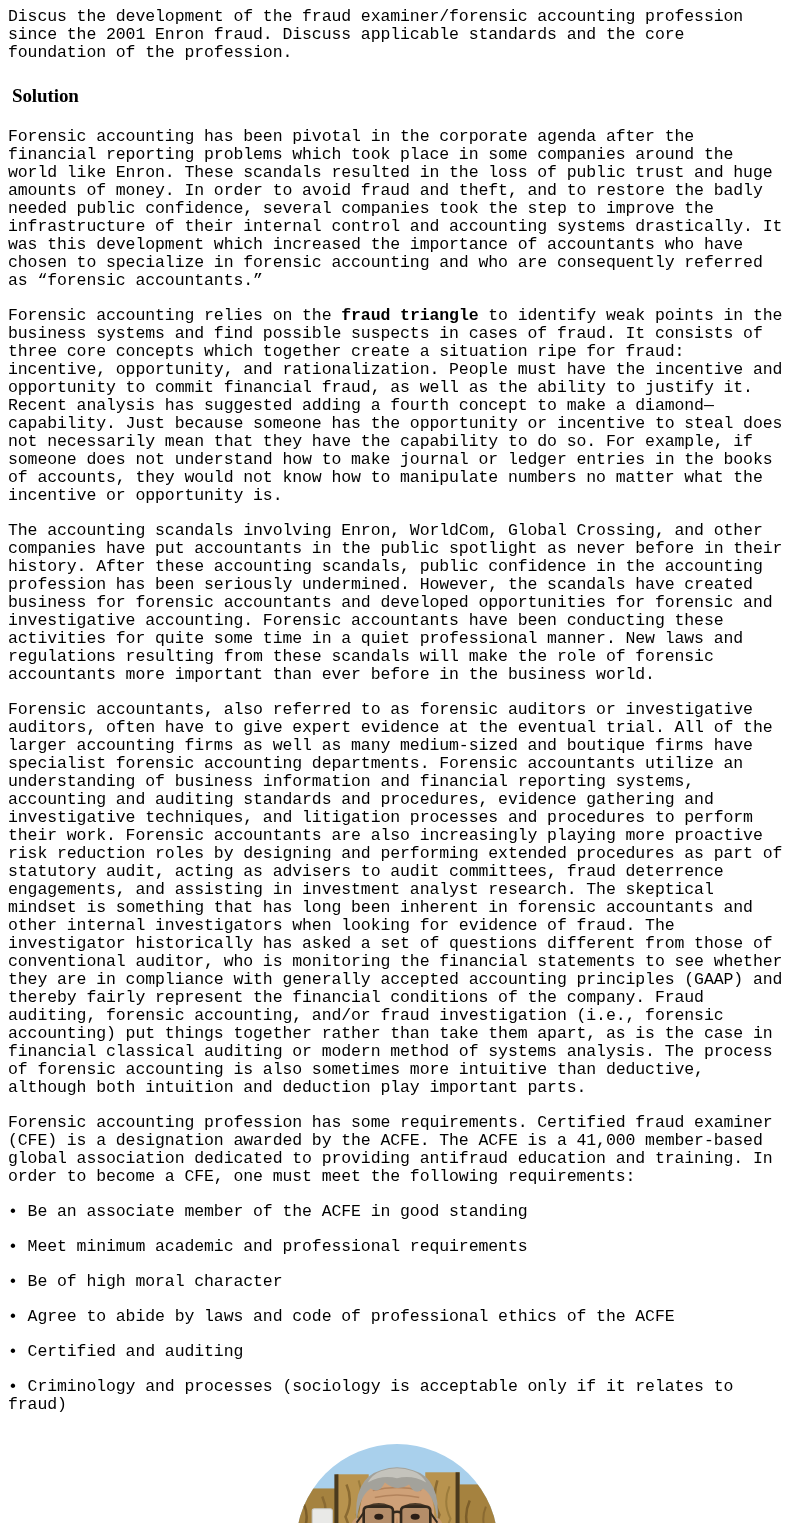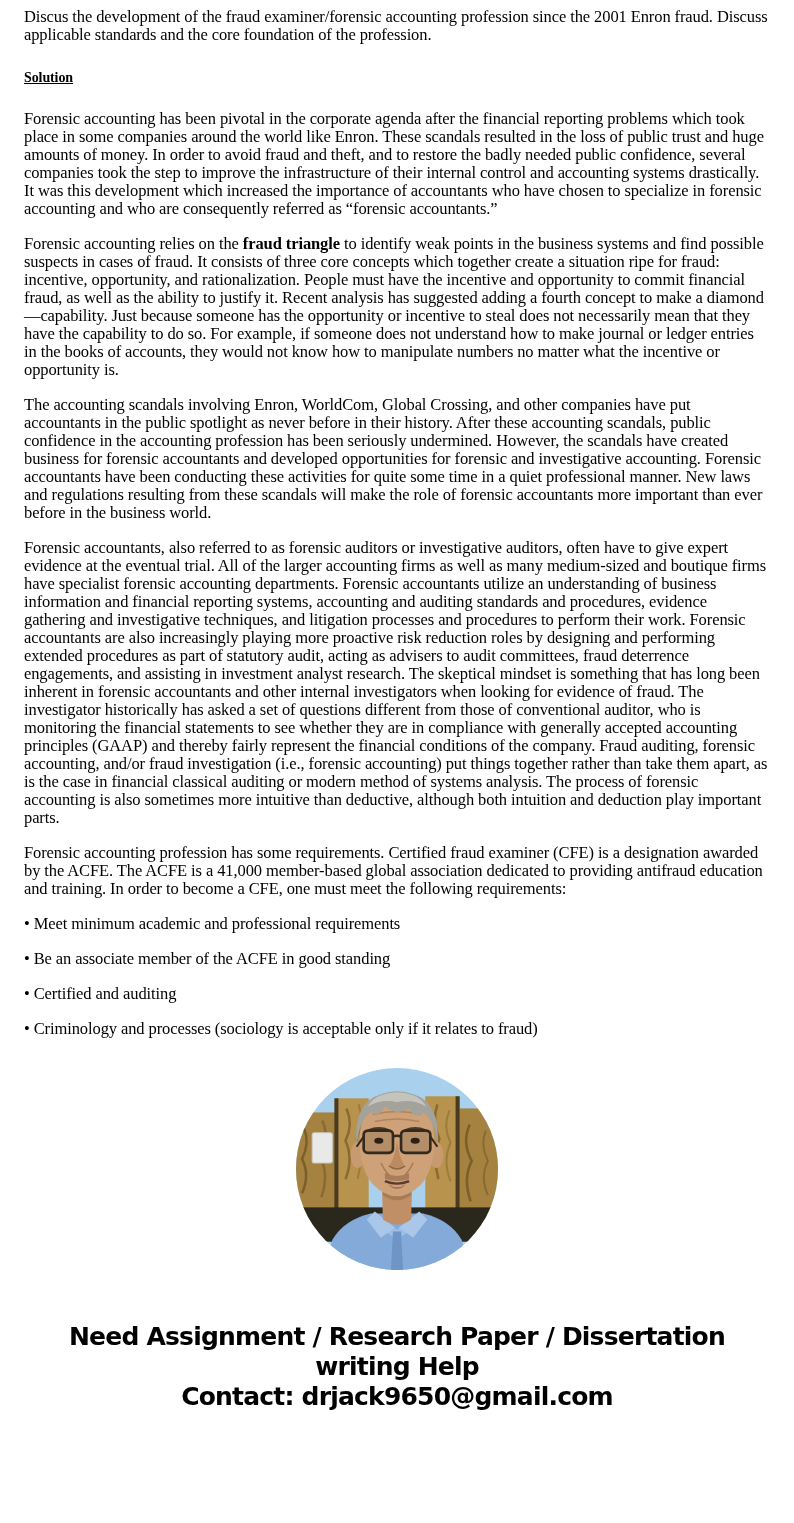--- a/index.html
+++ b/index.html
@@ -13,32 +13,32 @@
     box-sizing: border-box;
     padding: 8px 8px 20px 8px;
     background: #ffffff;
     color: #000000;
     font-family: "Liberation Serif", "DejaVu Serif", serif;
     font-size: 16.5px;
     line-height: 18px;
     letter-spacing: -0.1px;
   }
   .page p {
-    margin: 17px 16px;
+    margin: 17px 0;
+    font-family: Liberation Mono, monospace;
   }
   .page p:first-child {
     margin-top: 0;
   }
   .doc-heading {
     font-family: "Liberation Serif", "DejaVu Serif", serif;
     font-weight: bold;
-    font-size: 14px;
+    font-size: 19px;
     line-height: 21px;
-    margin: 23px 0 22px 16px;
-    text-decoration: underline;
+    margin: 23px 0 22px 4px;
   }
   .portrait-wrap {
     margin-top: 30px;
     text-align: center;
   }
   .portrait-wrap svg {
     display: inline-block;
     vertical-align: top;
   }
   .footer {
@@ -64,22 +64,24 @@
   <p>Forensic accounting has been pivotal in the corporate agenda after the financial reporting problems which took place in some companies around the world like Enron. These scandals resulted in the loss of public trust and huge amounts of money. In order to avoid fraud and theft, and to restore the badly needed public confidence, several companies took the step to improve the infrastructure of their internal control and accounting systems drastically. It was this development which increased the importance of accountants who have chosen to specialize in forensic accounting and who are consequently referred as “forensic accountants.”</p>
 
   <p><span>Forensic accounting relies on the </span><strong>fraud triangle</strong><span> to identify weak points in the business systems and find possible suspects in cases of fraud. It consists of three core concepts which together create a situation ripe for fraud: incentive, opportunity, and rationalization. People must have the incentive and opportunity to commit financial fraud, as well as the ability to justify it. Recent analysis has suggested adding a fourth concept to make a diamond—capability. Just because someone has the opportunity or incentive to steal does not necessarily mean that they have the capability to do so. For example, if someone does not understand how to make journal or ledger entries in the books of accounts, they would not know how to manipulate numbers no matter what the incentive or opportunity is.</span></p>
 
   <p>The accounting scandals involving Enron, WorldCom, Global Crossing, and other companies have put accountants in the public spotlight as never before in their history. After these accounting scandals, public confidence in the accounting profession has been seriously undermined. However, the scandals have created business for forensic accountants and developed opportunities for forensic and investigative accounting. Forensic accountants have been conducting these activities for quite some time in a quiet professional manner. New laws and regulations resulting from these scandals will make the role of forensic accountants more important than ever before in the business world.</p>
 
   <p>Forensic accountants, also referred to as forensic auditors or investigative auditors, often have to give expert evidence at the eventual trial. All of the larger accounting firms as well as many medium-sized and boutique firms have specialist forensic accounting departments. Forensic accountants utilize an understanding of business information and financial reporting systems, accounting and auditing standards and procedures, evidence gathering and investigative techniques, and litigation processes and procedures to perform their work. Forensic accountants are also increasingly playing more proactive risk reduction roles by designing and performing extended procedures as part of statutory audit, acting as advisers to audit committees, fraud deterrence engagements, and assisting in investment analyst research. The skeptical mindset is something that has long been inherent in forensic accountants and other internal investigators when looking for evidence of fraud. The investigator historically has asked a set of questions different from those of conventional auditor, who is monitoring the financial statements to see whether they are in compliance with generally accepted accounting principles (GAAP) and thereby fairly represent the financial conditions of the company. Fraud auditing, forensic accounting, and/or fraud investigation (i.e., forensic accounting) put things together rather than take them apart, as is the case in financial classical auditing or modern method of systems analysis. The process of forensic accounting is also sometimes more intuitive than deductive, although both intuition and deduction play important parts.</p>
 
   <p>Forensic accounting profession has some requirements. Certified fraud examiner (CFE) is a designation awarded by the ACFE. The ACFE is a 41,000 member-based global association dedicated to providing antifraud education and training. In order to become a CFE, one must meet the following requirements:</p>
 
+  <p>• Be an associate member of the ACFE in good standing</p>
   <p>• Meet minimum academic and professional requirements</p>
-  <p>• Be an associate member of the ACFE in good standing</p>
+  <p>• Be of high moral character</p>
+  <p>• Agree to abide by laws and code of professional ethics of the ACFE</p>
 
 
 
   <p>• Certified and auditing</p>
   <p>• Criminology and processes (sociology is acceptable only if it relates to fraud)</p>
 
   <div class="portrait-wrap">
     <svg width="202" height="202" viewBox="0 0 200 200" aria-hidden="true">
       <defs>
         <clipPath id="circleClip">

